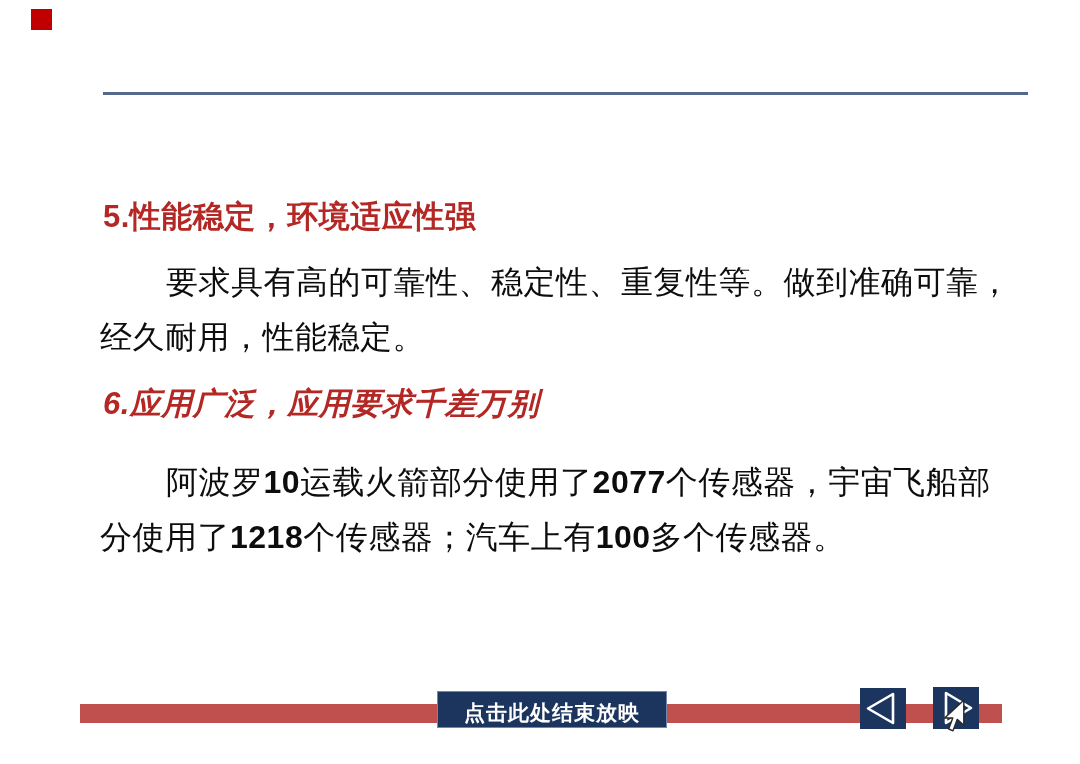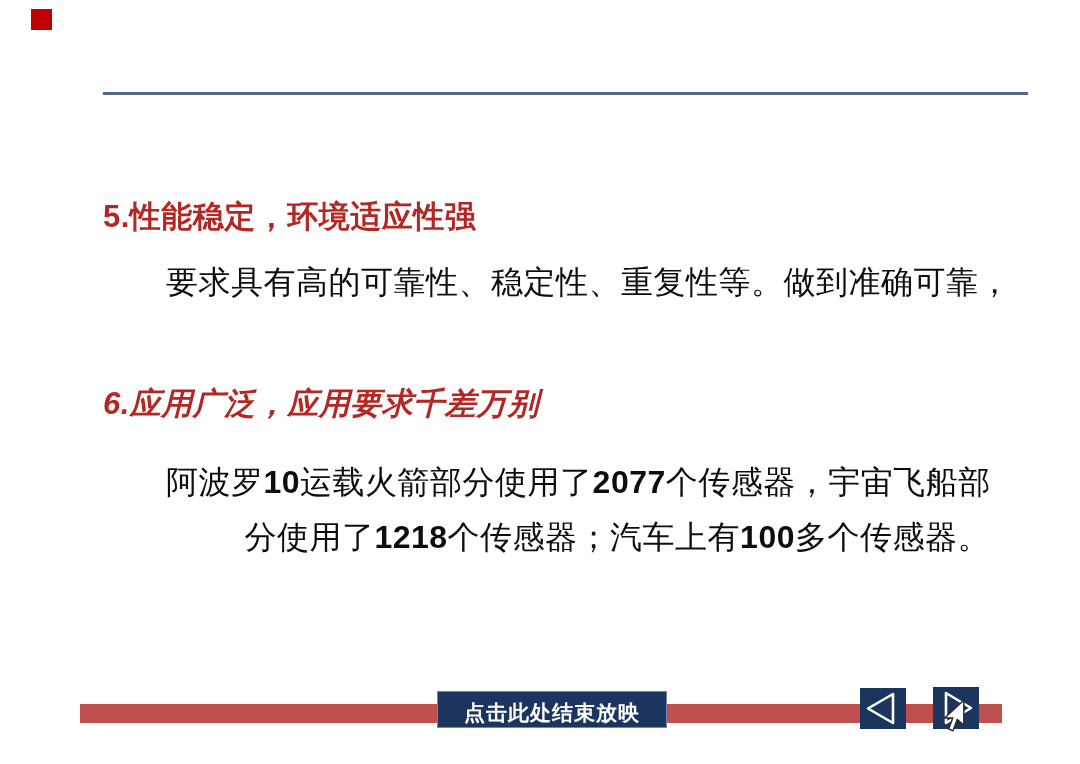--- a/index.html
+++ b/index.html
@@ -41,21 +41,21 @@
   }
   .sec-heading.h5{top:196px;}
   .sec-heading.h6{top:383px;font-style:italic;}
   .paragraph{
     position:absolute;left:100px;width:890px;
     font-size:32px;line-height:55px;color:var(--body-ink);
     letter-spacing:0.5px;
   }
   .paragraph.p5{top:255px;}
   .paragraph.p6{top:455px;}
-  .paragraph .line{white-space:nowrap;text-align:right;}
+  .paragraph .line{white-space:nowrap;}
   .paragraph .line:first-child{text-indent:66px;}
   .paragraph .seg-bold{font-weight:bold;}
   
   .footer-bar{
     position:absolute;left:80px;top:704px;width:922px;height:19px;
     background:var(--bar-red);z-index:1;
   }
   .end-show-button{
     position:absolute;left:437px;top:691px;width:230px;height:37px;
     background:var(--navy);
@@ -81,20 +81,21 @@
 <body>
 
 <div class="slide">
 
   <div class="logo-square"></div>
   <div class="header-rule"></div>
 
   <div class="sec-heading h5">5.性能稳定，环境适应性强</div>
   <div class="paragraph p5">
     <div class="line"><span>要求具有高的可靠性、稳定性、重复性等。做到准确可靠，</span></div>
+    <div class="line"><span>经久耐用，性能稳定。</span></div>
   </div>
 
   <div class="sec-heading h6">6.应用广泛，应用要求千差万别</div>
   <div class="paragraph p6">
     <div class="line"><span>阿波罗</span><span class="seg-bold">10</span><span>运载火箭部分使用了</span><span class="seg-bold">2077</span><span>个传感器，宇宙飞船部</span></div>
     <div class="line"><span>分使用了</span><span class="seg-bold">1218</span><span>个传感器；汽车上有</span><span class="seg-bold">100</span><span>多个传感器。</span></div>
   </div>
 
   <div class="footer-bar"></div>
 

